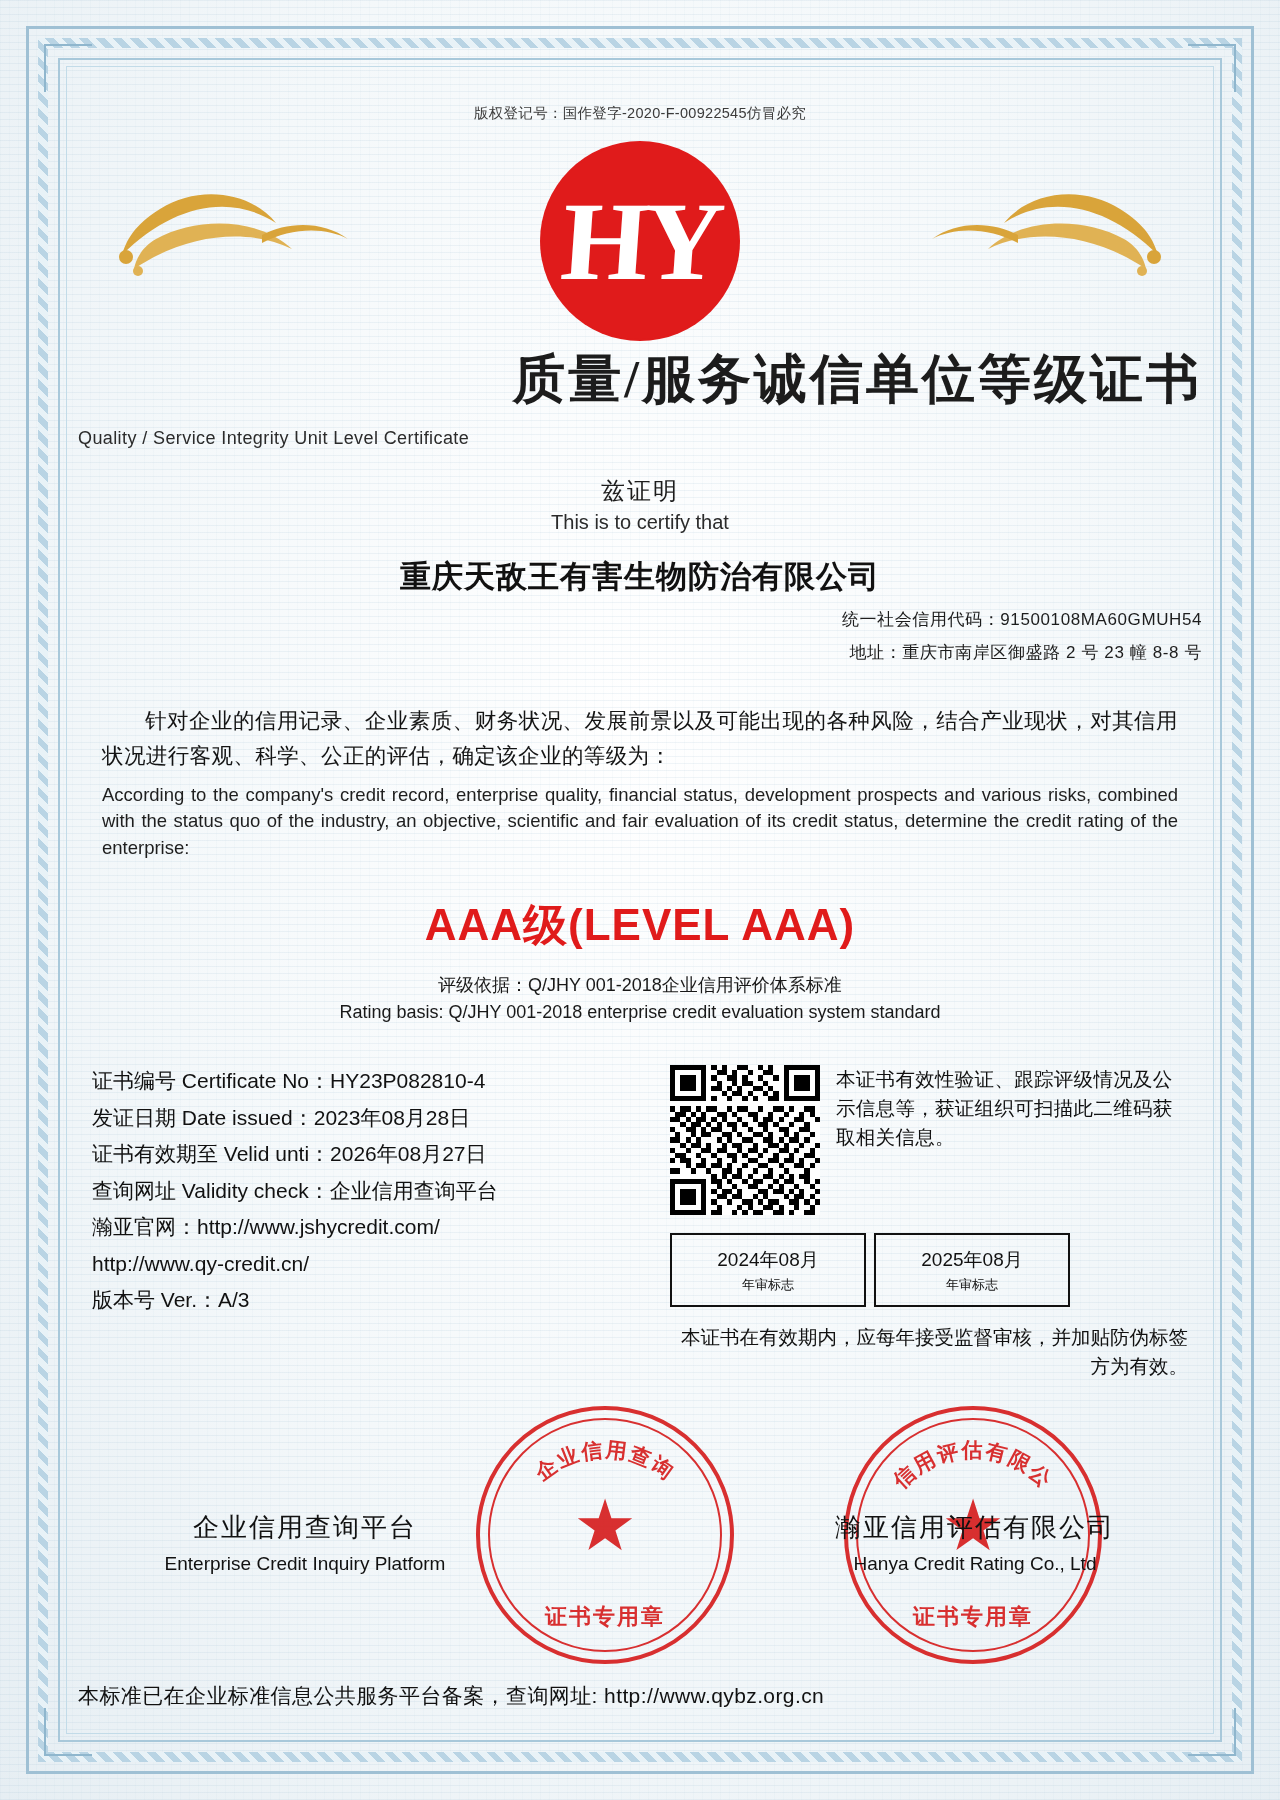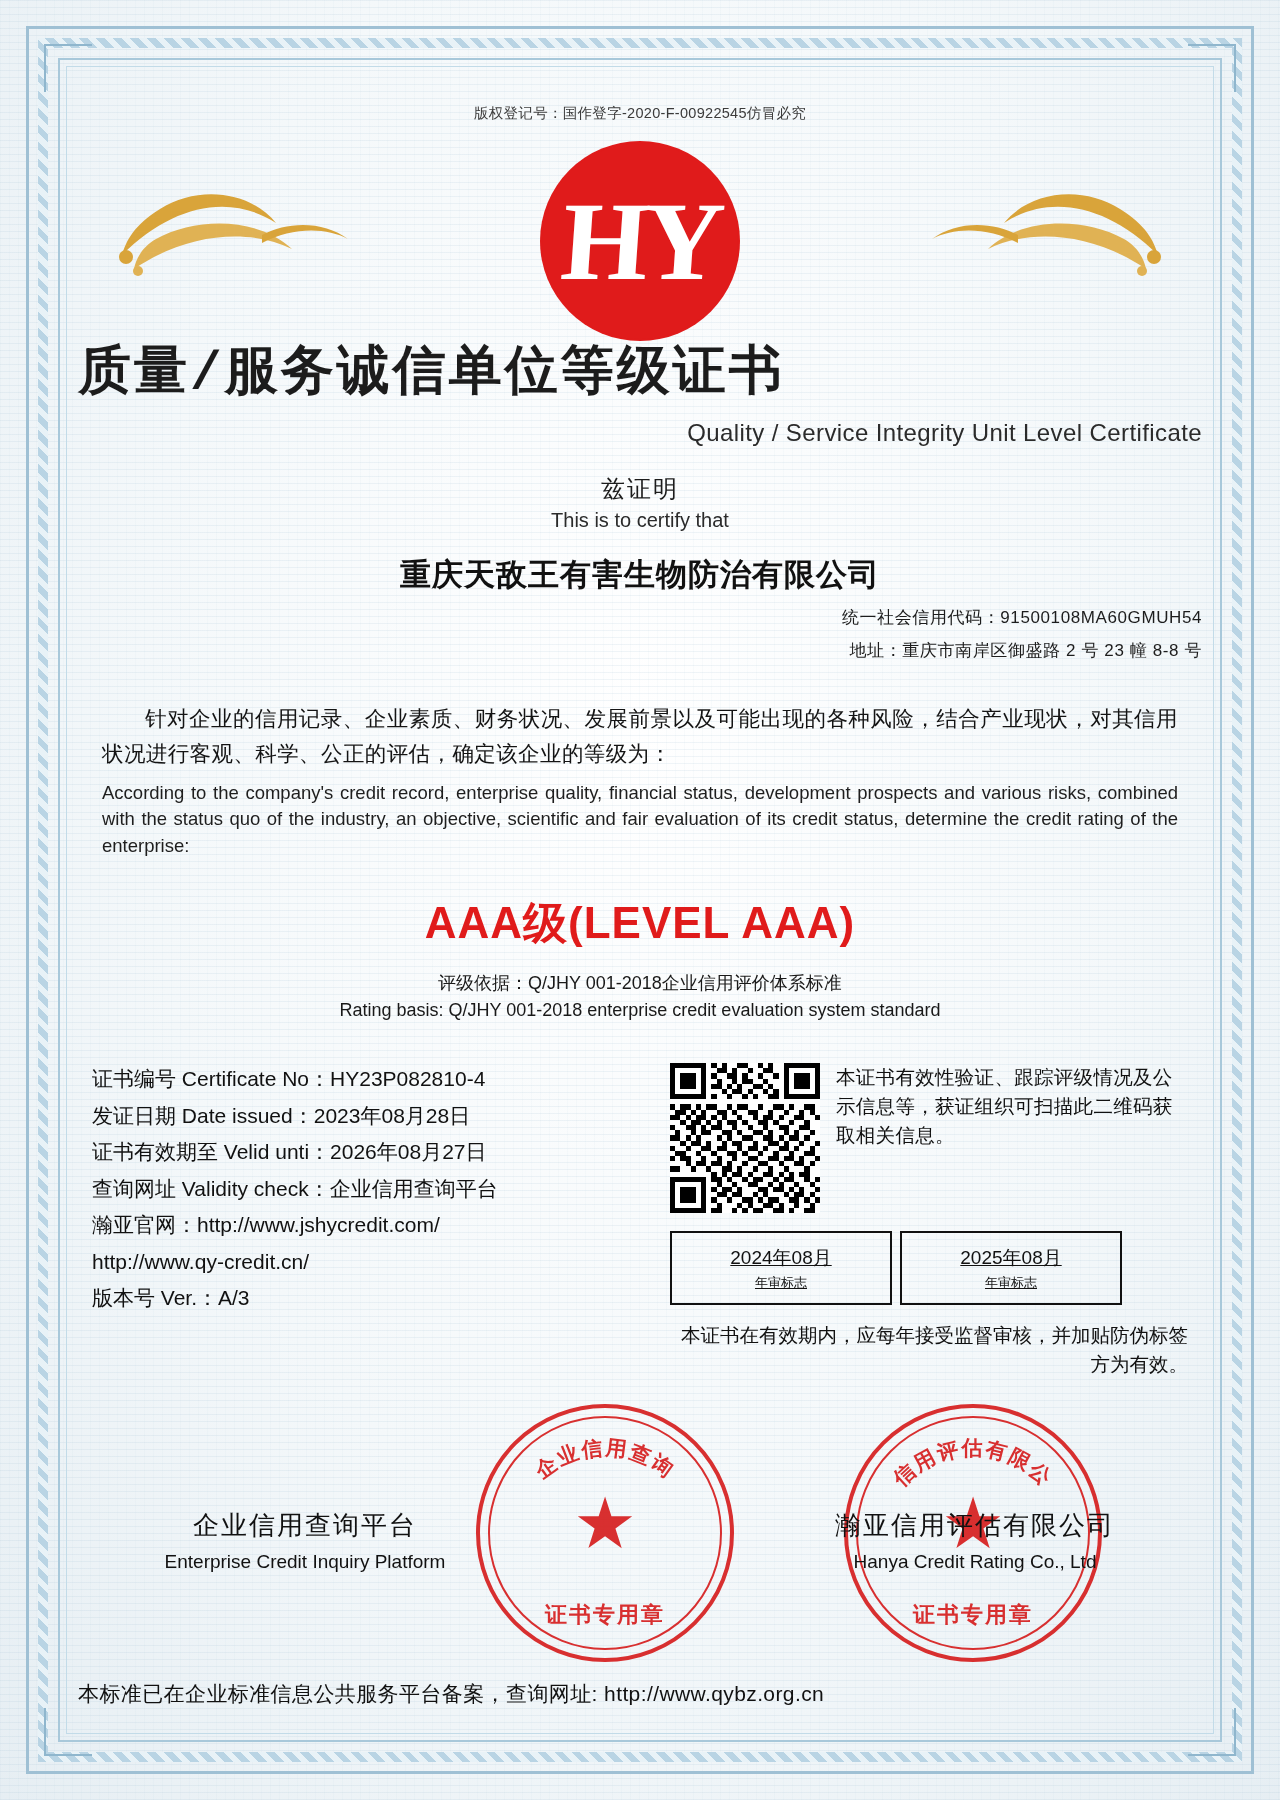--- a/index.html
+++ b/index.html
@@ -81,31 +81,31 @@
   }
   .logo-glyph{
     font-size:112px;font-weight:bold;color:#ffffff;
     font-family:"Liberation Serif", serif;
     letter-spacing:-6px;
     line-height:1;
     transform:skewX(-4deg);
   }
 
   .title-cn{
-    text-align:left;
+    text-align:right;
     font-size:53px;
     font-weight:bold;
     color:#1c1c1c;
     letter-spacing:3px;
-    margin-top:6px;
-    font-family:Liberation Mono, monospace;
+    margin-top:15px;
+    font-family:Liberation Serif, serif;
   }
   .title-en{
-    text-align:right;
-    font-size:24px;
+    text-align:left;
+    font-size:18px;
     color:#2b2b2b;
     margin-top:12px;
     letter-spacing:0.4px;
   }
   .certify-cn{
     text-align:center;font-size:24px;color:#1c1c1c;margin-top:26px;letter-spacing:2px;
   }
   .certify-en{
     text-align:center;font-size:20px;color:#2b2b2b;margin-top:4px;
   }
@@ -171,25 +171,24 @@
     font-size:19.5px;
     color:#111;
     line-height:1.48;
     letter-spacing:0.3px;
   }
   .stamp-boxes{
     display:flex;margin-top:18px;gap:0;
   }
   .stamp-box{
     border:2px solid #111;
-    width:222px;height:74px;
+    width:196px;height:74px;
     display:flex;flex-direction:column;align-items:center;justify-content:center;
     font-size:19px;color:#111;
     box-sizing:border-box;
-    text-decoration:underline;
   }
   .stamp-box + .stamp-box{margin-left:8px;}
   .stamp-box .l2{font-size:13px;margin-top:3px;}
   .annual-note{
     margin-top:16px;
     font-size:19.5px;color:#111;line-height:1.5;text-align:right;
   }
 
   
   .seals{

